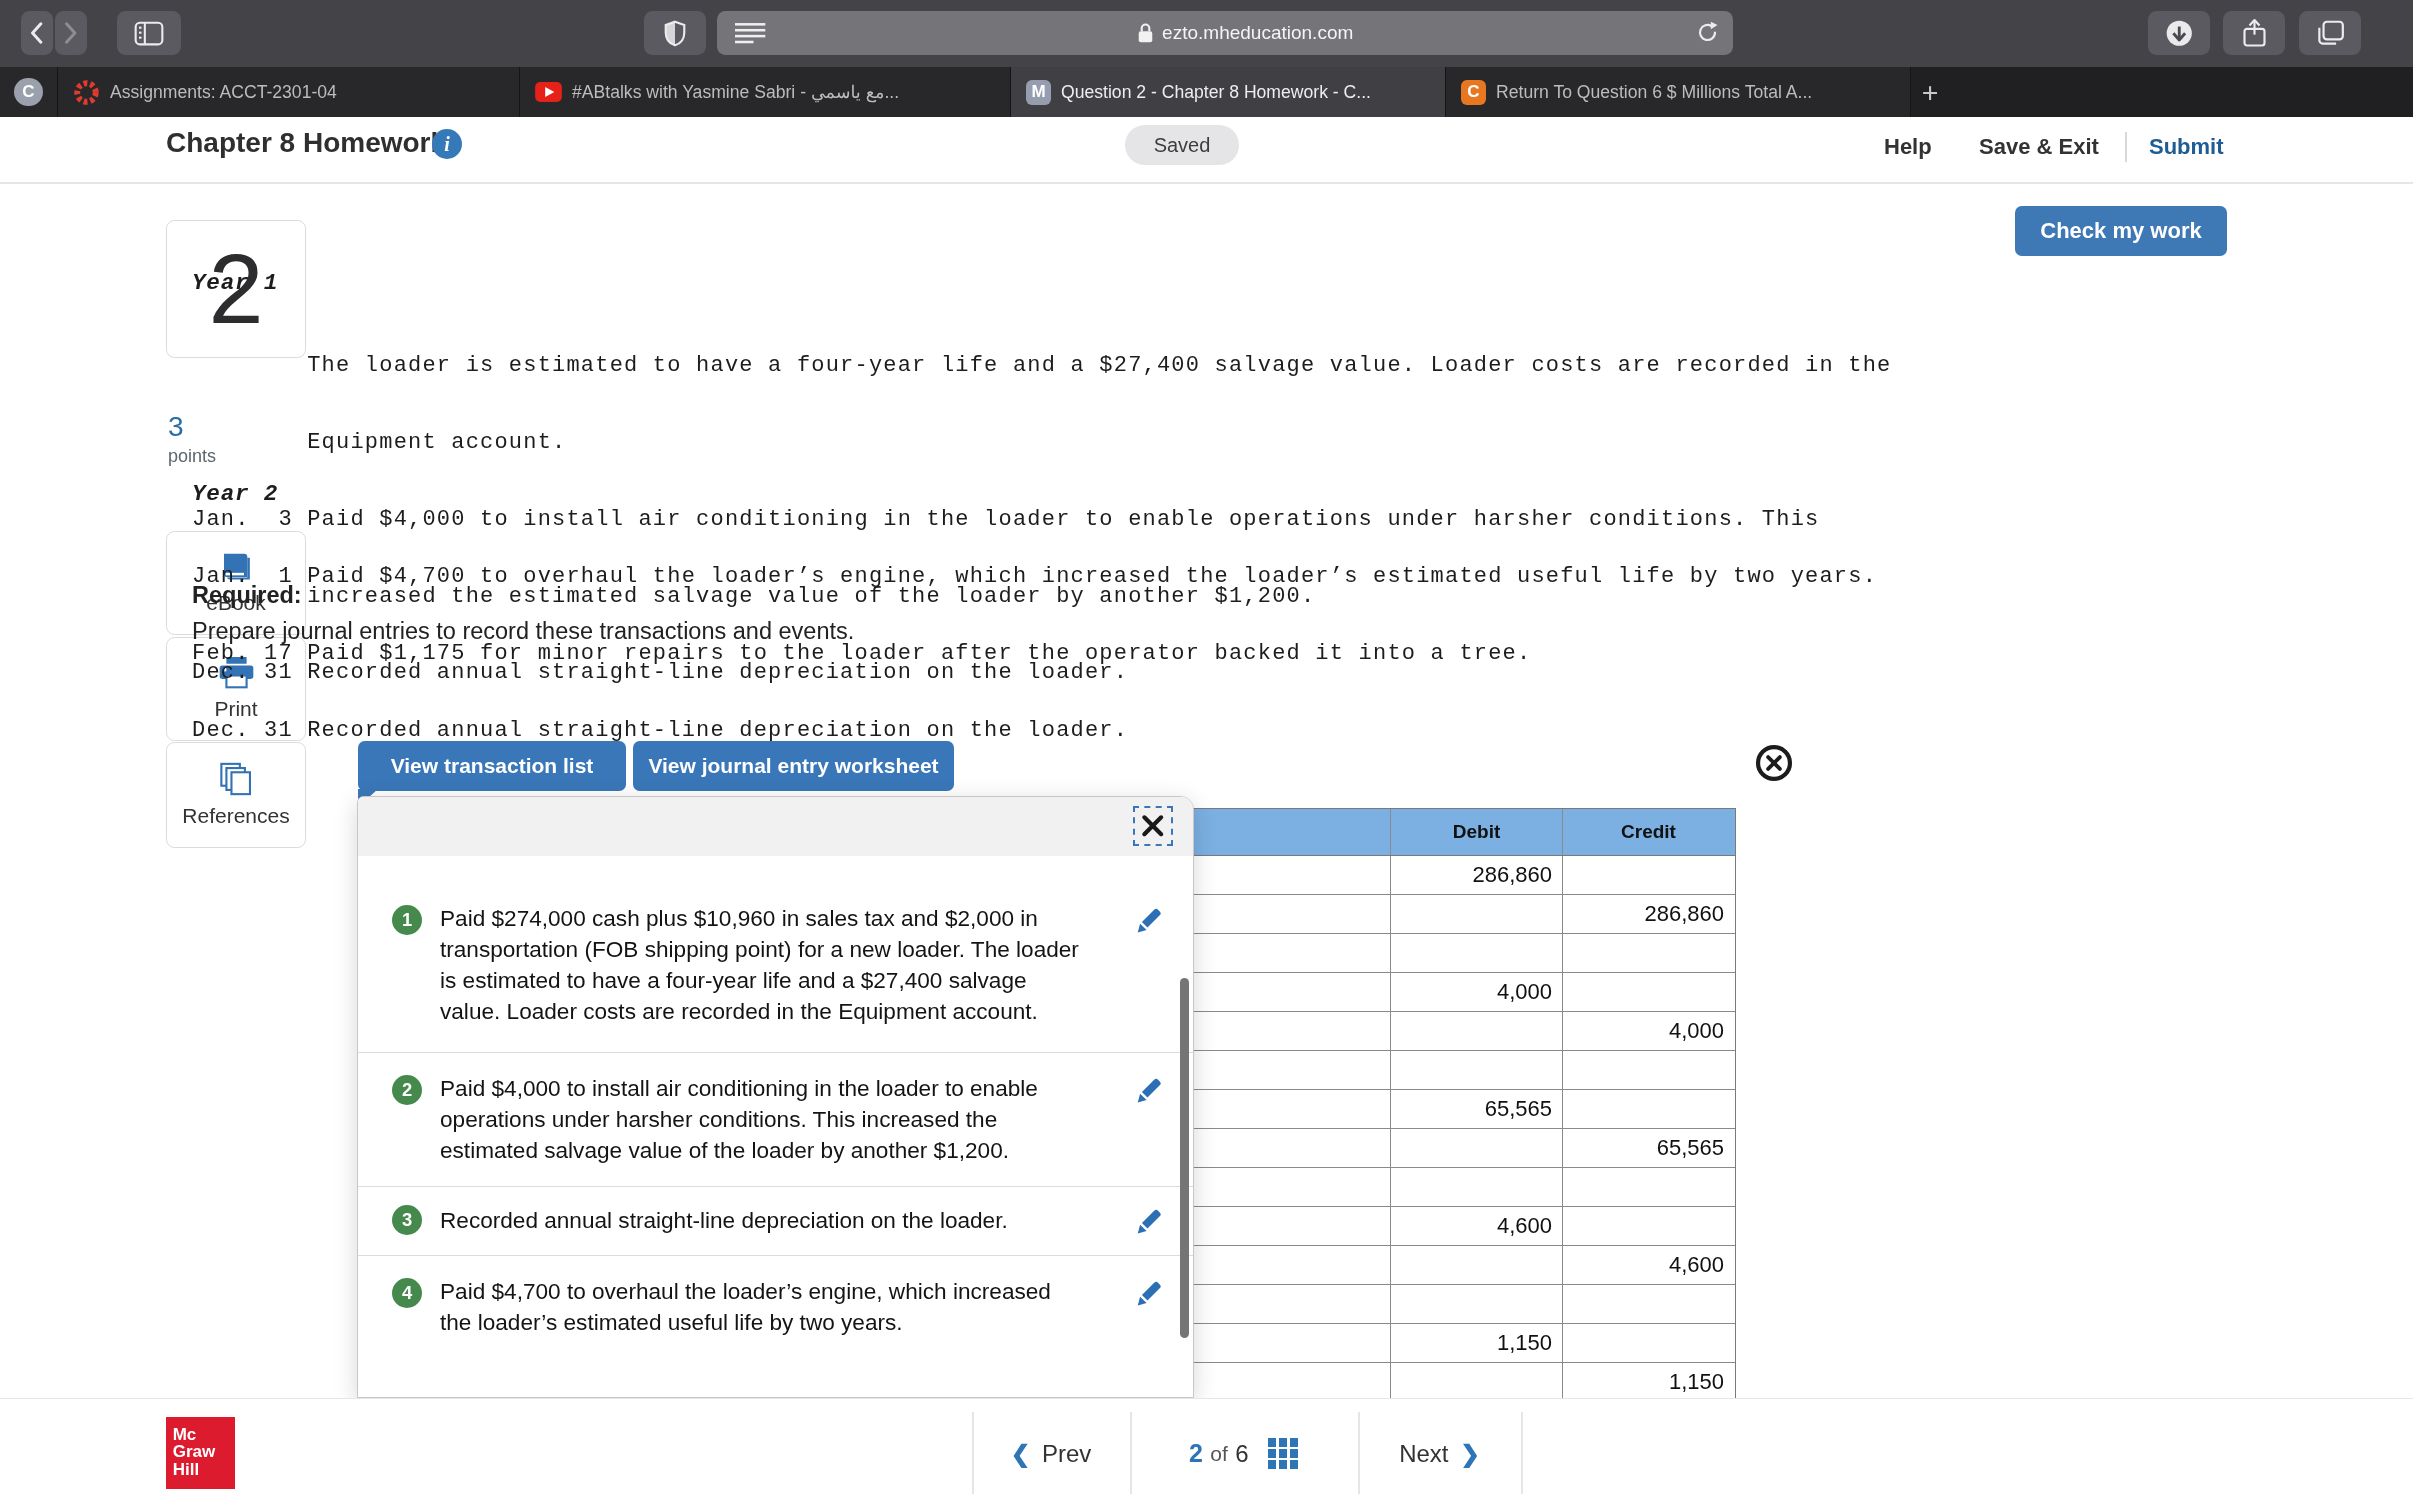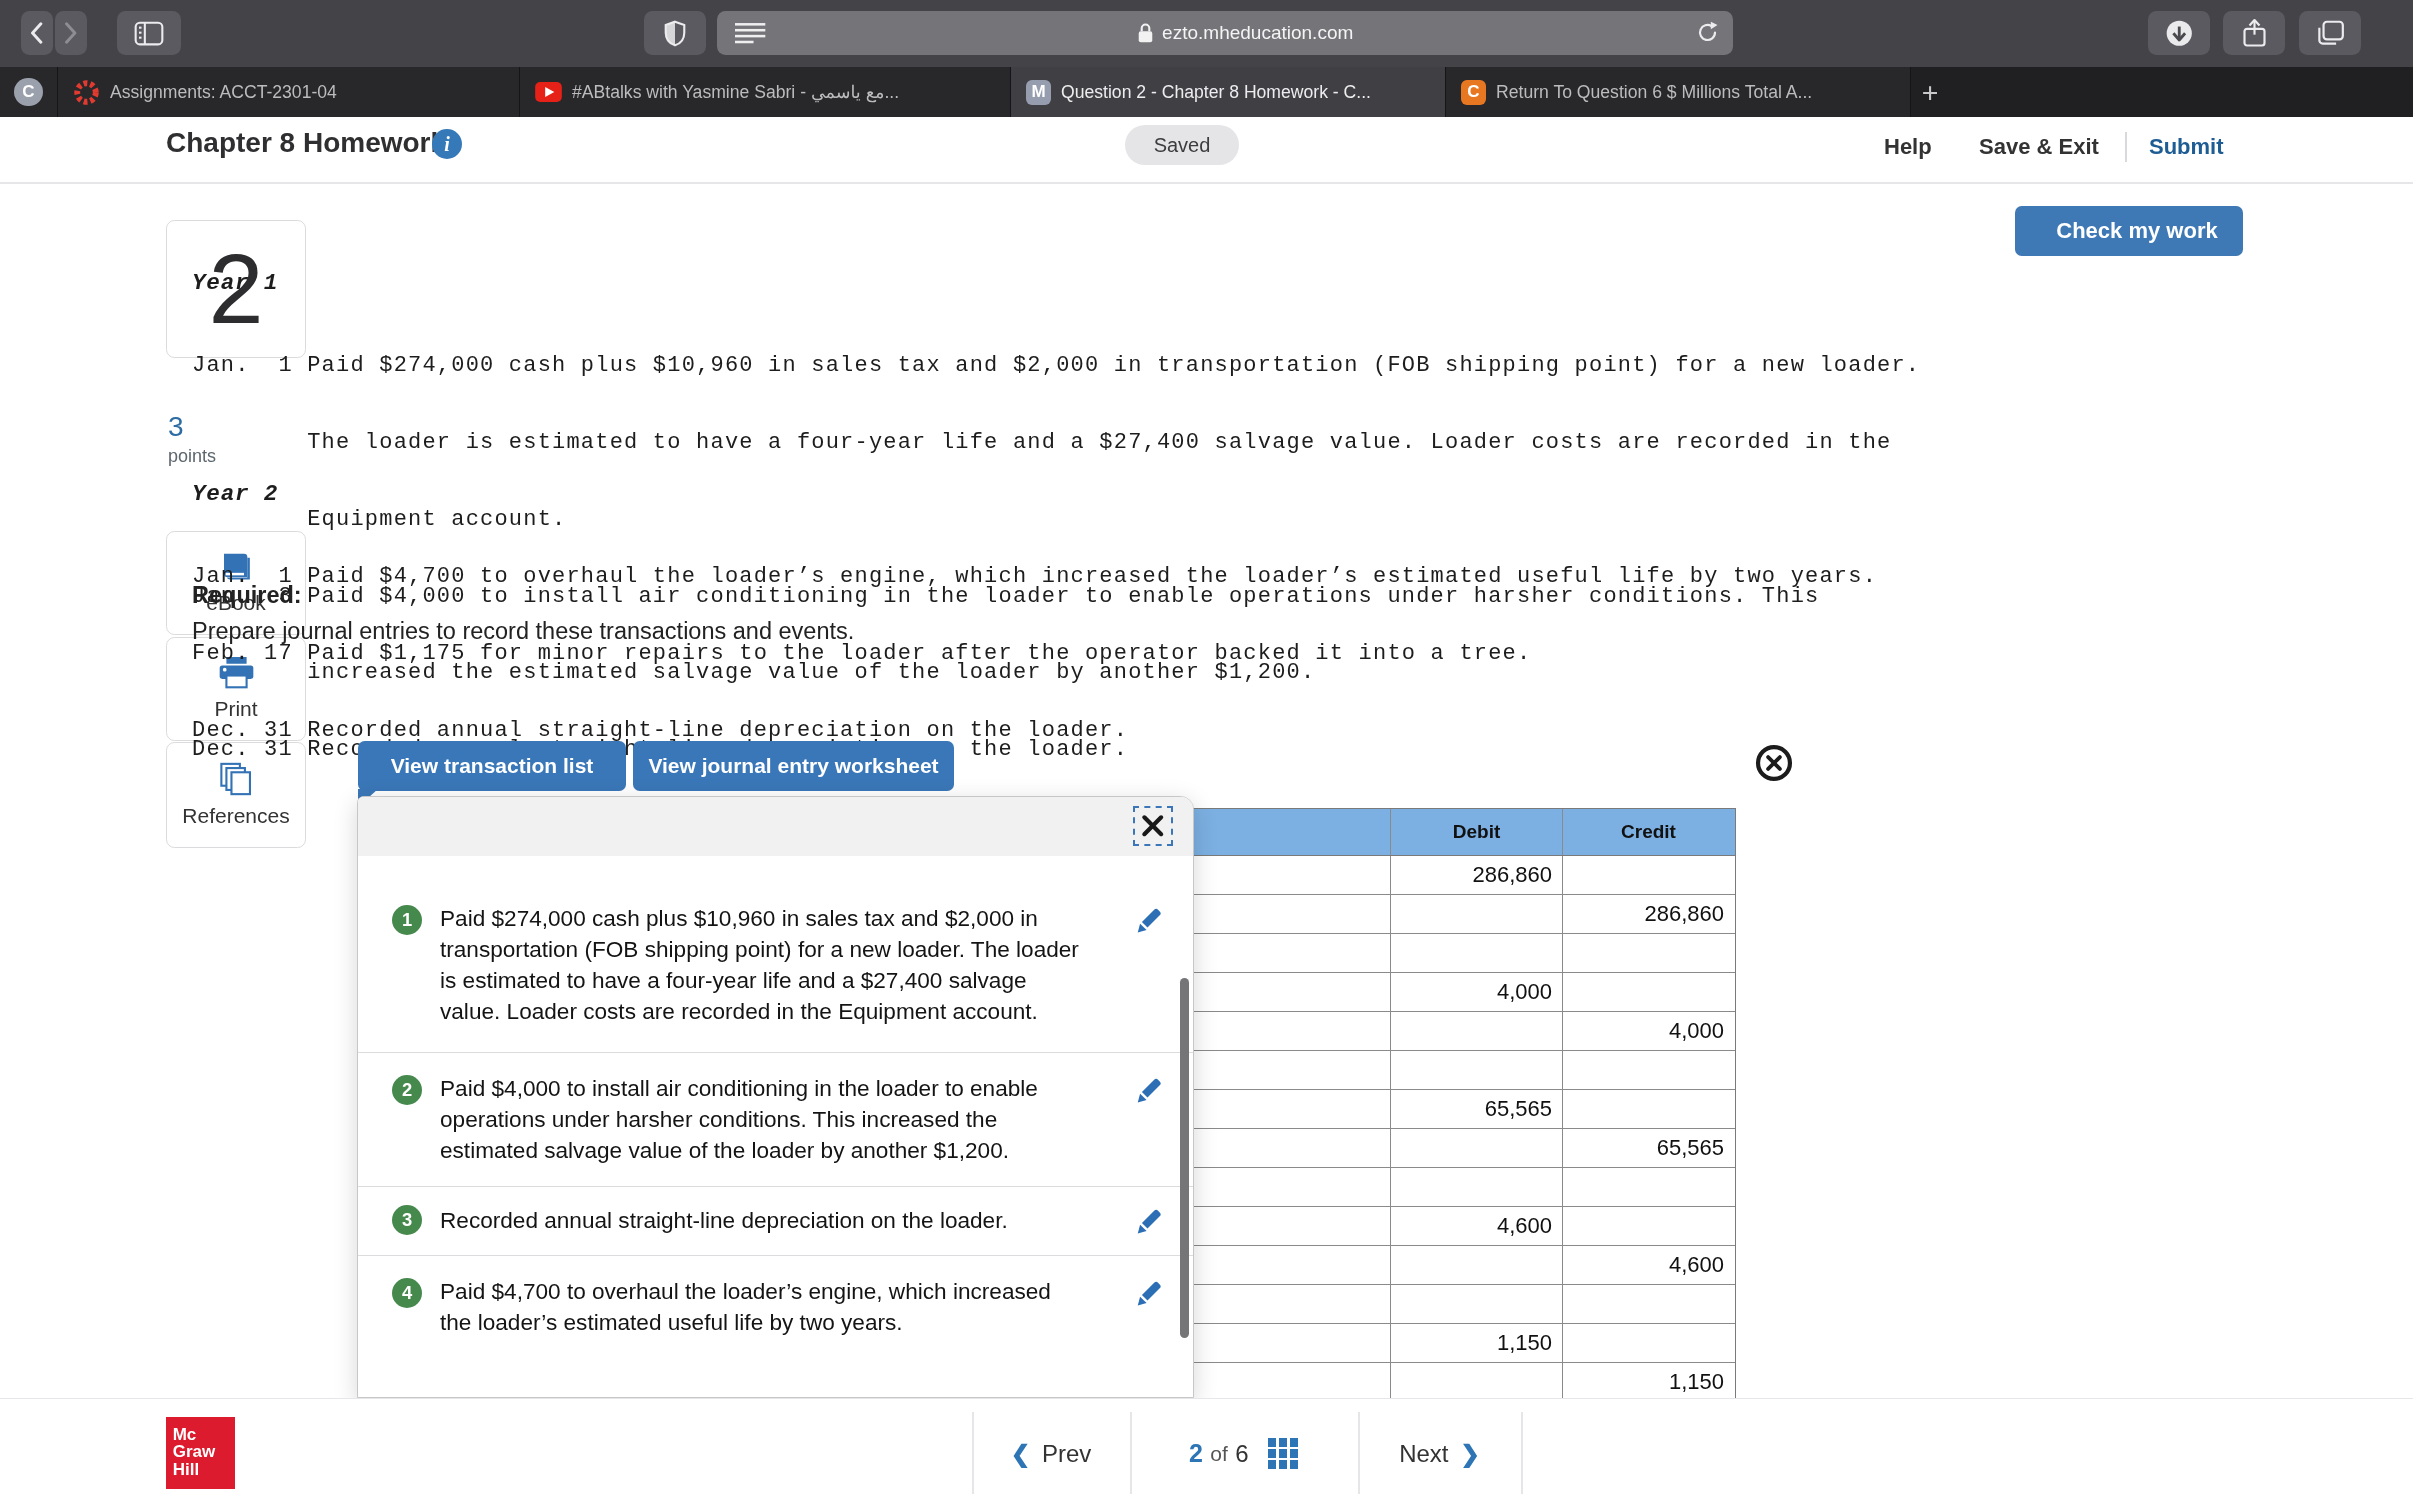--- a/index.html
+++ b/index.html
@@ -48,21 +48,21 @@
   .mono-h{position:absolute;left:192px;font-family:"Liberation Mono",monospace;font-weight:700;font-style:italic;
           font-size:22.6px;color:#1d1d1d;letter-spacing:0.8px;}
   .monoblock{position:absolute;left:192px;font-family:"Liberation Mono",monospace;font-size:22px;color:#1d1d1d;
              letter-spacing:1.2px;line-height:25.6px;white-space:pre;}
   .req-h{position:absolute;left:192px;top:582px;font-size:23.5px;font-weight:700;color:#222;}
   .req-t{position:absolute;left:192px;top:618px;font-size:23.5px;color:#222;}
   
   .blue-btn{position:absolute;top:741px;height:50px;border-radius:6.7px;background:#3a77b8;color:#fff;
             font-size:21px;font-weight:700;display:flex;align-items:center;justify-content:center;}
   .checkwork{position:absolute;left:2015px;top:206px;width:212px;height:50px;border-radius:6.7px;background:#3e78b5;
-             color:#fff;font-size:22px;font-weight:700;display:flex;align-items:center;justify-content:center;padding-left:16px;}
+             color:#fff;font-size:22px;font-weight:700;display:flex;align-items:center;justify-content:center;}
   .tail{position:absolute;left:358px;top:789px;width:0;height:0;border-top:18.4px solid #3a77b8;border-right:20px solid transparent;}
   
   .jtable{position:absolute;left:930px;top:808px;width:806px;height:593px;overflow:hidden;
           border:1.7px solid #7a7a7a;border-bottom:none;box-sizing:border-box;background:#fff;}
   .jt-head{display:flex;height:47px;background:#7cb0e2;border-bottom:1.7px solid #7a7a7a;box-sizing:border-box;}
   .jt-row{display:flex;height:39px;border-bottom:1.7px solid #8a8a8a;box-sizing:border-box;}
   .c-ghost{width:459px;box-sizing:border-box;}
   .c-debit,.c-credit{width:172px;border-left:1.7px solid #8a8a8a;box-sizing:border-box;
                      display:flex;align-items:center;justify-content:flex-end;padding-right:10px;
                      font-size:22px;color:#111;}
@@ -234,21 +234,20 @@
     <svg width="37" height="34" viewBox="0 0 44 40">
       <rect x="4" y="2" width="22" height="26" fill="#fff" stroke="#3372b5" stroke-width="2.5"></rect>
       <rect x="10" y="7" width="22" height="26" fill="#fff" stroke="#3372b5" stroke-width="2.5"></rect>
       <rect x="16" y="12" width="22" height="26" fill="#fff" stroke="#3372b5" stroke-width="2.5"></rect>
     </svg>
     <span class="slabel">References</span>
   </div>
 
   <div class="mono-h" style="top:270px;text-align:right;">Year 1</div>
   <div class="monoblock" style="top:302px;">
-    <div>Jan.  1 Paid $274,000 cash plus $10,960 in sales tax and $2,000 in transportation (FOB shipping point) for a new loader.</div>
     <div>        The loader is estimated to have a four-year life and a $27,400 salvage value. Loader costs are recorded in the</div>
     <div>        Equipment account.</div>
     <div>Jan.  3 Paid $4,000 to install air conditioning in the loader to enable operations under harsher conditions. This</div>
     <div>        increased the estimated salvage value of the loader by another $1,200.</div>
     <div>Dec. 31 Recorded annual straight-line depreciation on the loader.</div>
   </div>
   <div class="mono-h" style="top:481px;">Year 2</div>
   <div class="monoblock" style="top:513px;">
     <div>Jan.  1 Paid $4,700 to overhaul the loader’s engine, which increased the loader’s estimated useful life by two years.</div>
     <div>Feb. 17 Paid $1,175 for minor repairs to the loader after the operator backed it into a tree.</div>

